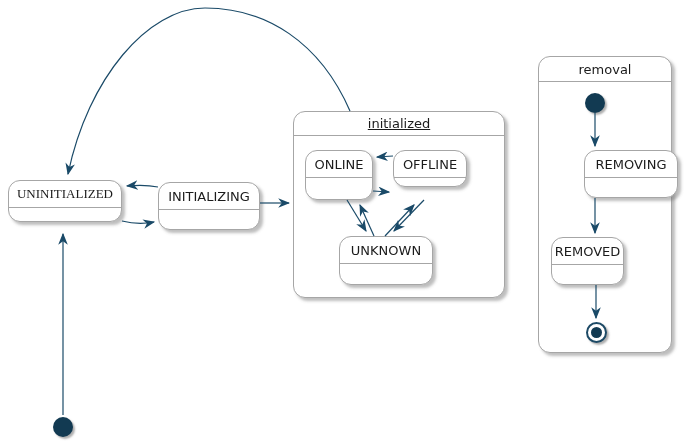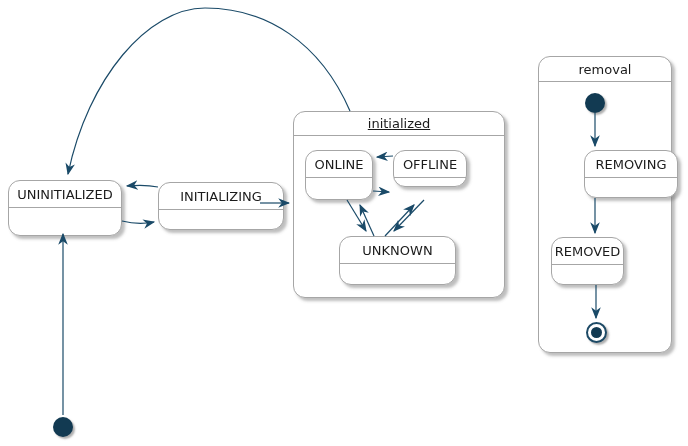--- a/index.html
+++ b/index.html
@@ -50,41 +50,41 @@
 <div class="canvas">
 
   <div class="composite" style="left:293px;top:111px;width:212px;height:187px;text-decoration:underline;">
     <div class="composite-title" style="height:23px;">initialized</div>
   </div>
 
   <div class="composite" style="left:538px;top:56px;width:134px;height:297px;">
     <div class="composite-title" style="height:24px;">removal</div>
   </div>
 
-  <div class="state" style="left:8px;top:180px;width:114px;height:56px;">
+  <div class="state" style="left:8px;top:180px;width:114px;height:42px;font-family:Liberation Serif, serif;">
     <div class="state-title">UNINITIALIZED</div>
     <div class="state-body"></div>
   </div>
 
-  <div class="state" style="left:158px;top:182px;width:126px;height:48px;">
+  <div class="state" style="left:158px;top:182px;width:102px;height:48px;">
     <div class="state-title">INITIALIZING</div>
     <div class="state-body"></div>
   </div>
 
   <div class="state" style="left:305px;top:150px;width:68px;height:50px;">
     <div class="state-title">ONLINE</div>
     <div class="state-body"></div>
   </div>
 
   <div class="state" style="left:393px;top:150px;width:74px;height:37px;">
     <div class="state-title">OFFLINE</div>
     <div class="state-body"></div>
   </div>
 
-  <div class="state" style="left:339px;top:236px;width:117px;height:49px;">
+  <div class="state" style="left:339px;top:236px;width:94px;height:49px;">
     <div class="state-title">UNKNOWN</div>
     <div class="state-body"></div>
   </div>
 
   <div class="state" style="left:548px;top:150px;width:94px;height:48px;margin-left:36px;">
     <div class="state-title">REMOVING</div>
     <div class="state-body"></div>
   </div>
 
   <div class="state" style="left:551px;top:237px;width:73px;height:48px;">

